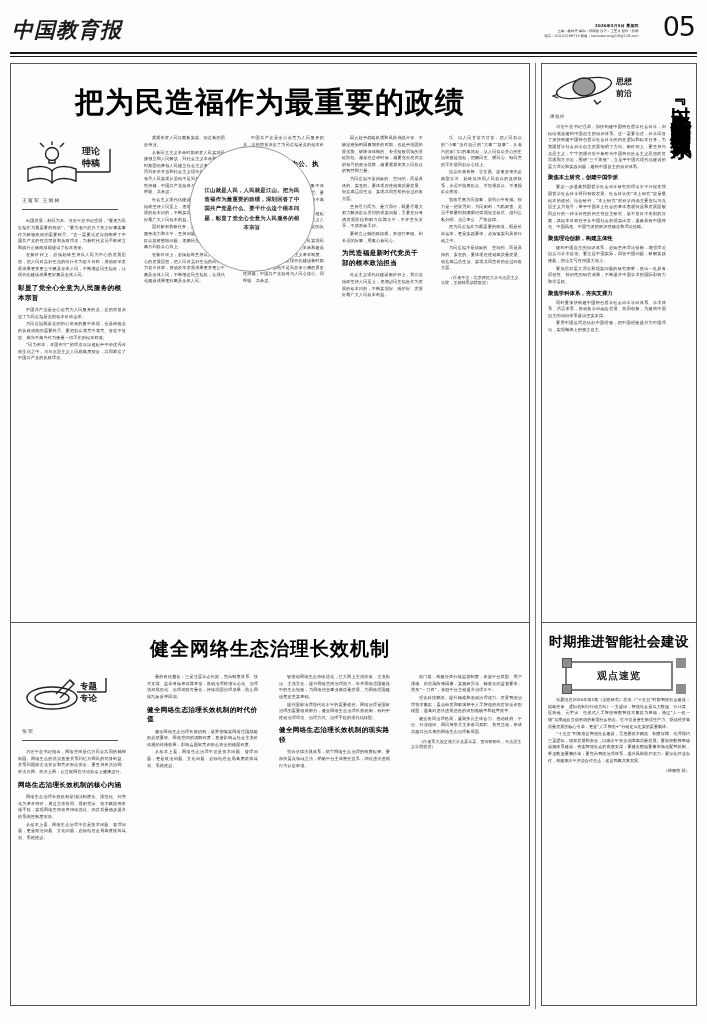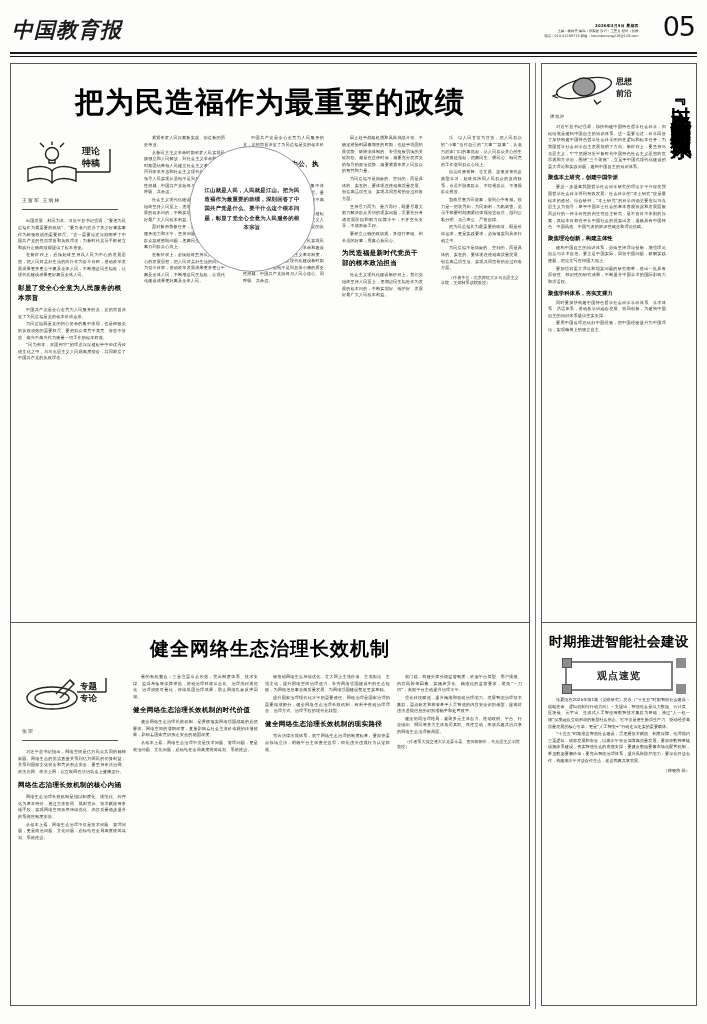--- a/index.html
+++ b/index.html
@@ -42,21 +42,21 @@
   .tx p{margin:0 0 1px;text-indent:8px;}
   .sub-h{font-size:6.6px;font-weight:700;line-height:1.45;color:#000;margin:5px 0 4px;letter-spacing:.3px;}
 
   
   .quote-circle{position:absolute;left:178px;top:82px;width:124px;height:124px;border:1px solid #9a9a9a;border-radius:50%;background:#fff;display:flex;align-items:center;justify-content:center;z-index:5;}
   .quote-circle .qt{width:96px;font-size:5.4px;line-height:1.68;font-weight:700;text-align:center;color:#1a1a1a;letter-spacing:.2px;}
 
   
   .art2{border:1px solid #555;border-top:none;padding:6px 7px 6px;box-sizing:border-box;position:relative;height:384px;margin-top:-1px;}
   .headline2{font-family:"DejaVu Sans","Liberation Sans",sans-serif;font-size:19px;font-weight:700;text-align:center;letter-spacing:1px;color:#000;margin:8px 0 12px;}
-  .art2-cols{display:flex;gap:7px;}
+  .art2-cols{display:flex;gap:21px;}
   .emblem2{width:92px;height:42px;margin:2px 0 6px 4px;}
 
   
   .rbox{border:1px solid #555;box-sizing:border-box;padding:6px 6px 4px;position:relative;}
   .rbox.top{height:560px;}
   .rbox.bot{height:384px;margin-top:-1px;}
   .vhead{position:absolute;right:4px;top:26px;width:44px;height:320px;
          writing-mode:vertical-rl;text-orientation:upright;
          font-family:"DejaVu Sans","Liberation Sans",sans-serif;
          font-size:21px;font-weight:700;letter-spacing:2px;color:#000;line-height:1.08;}

